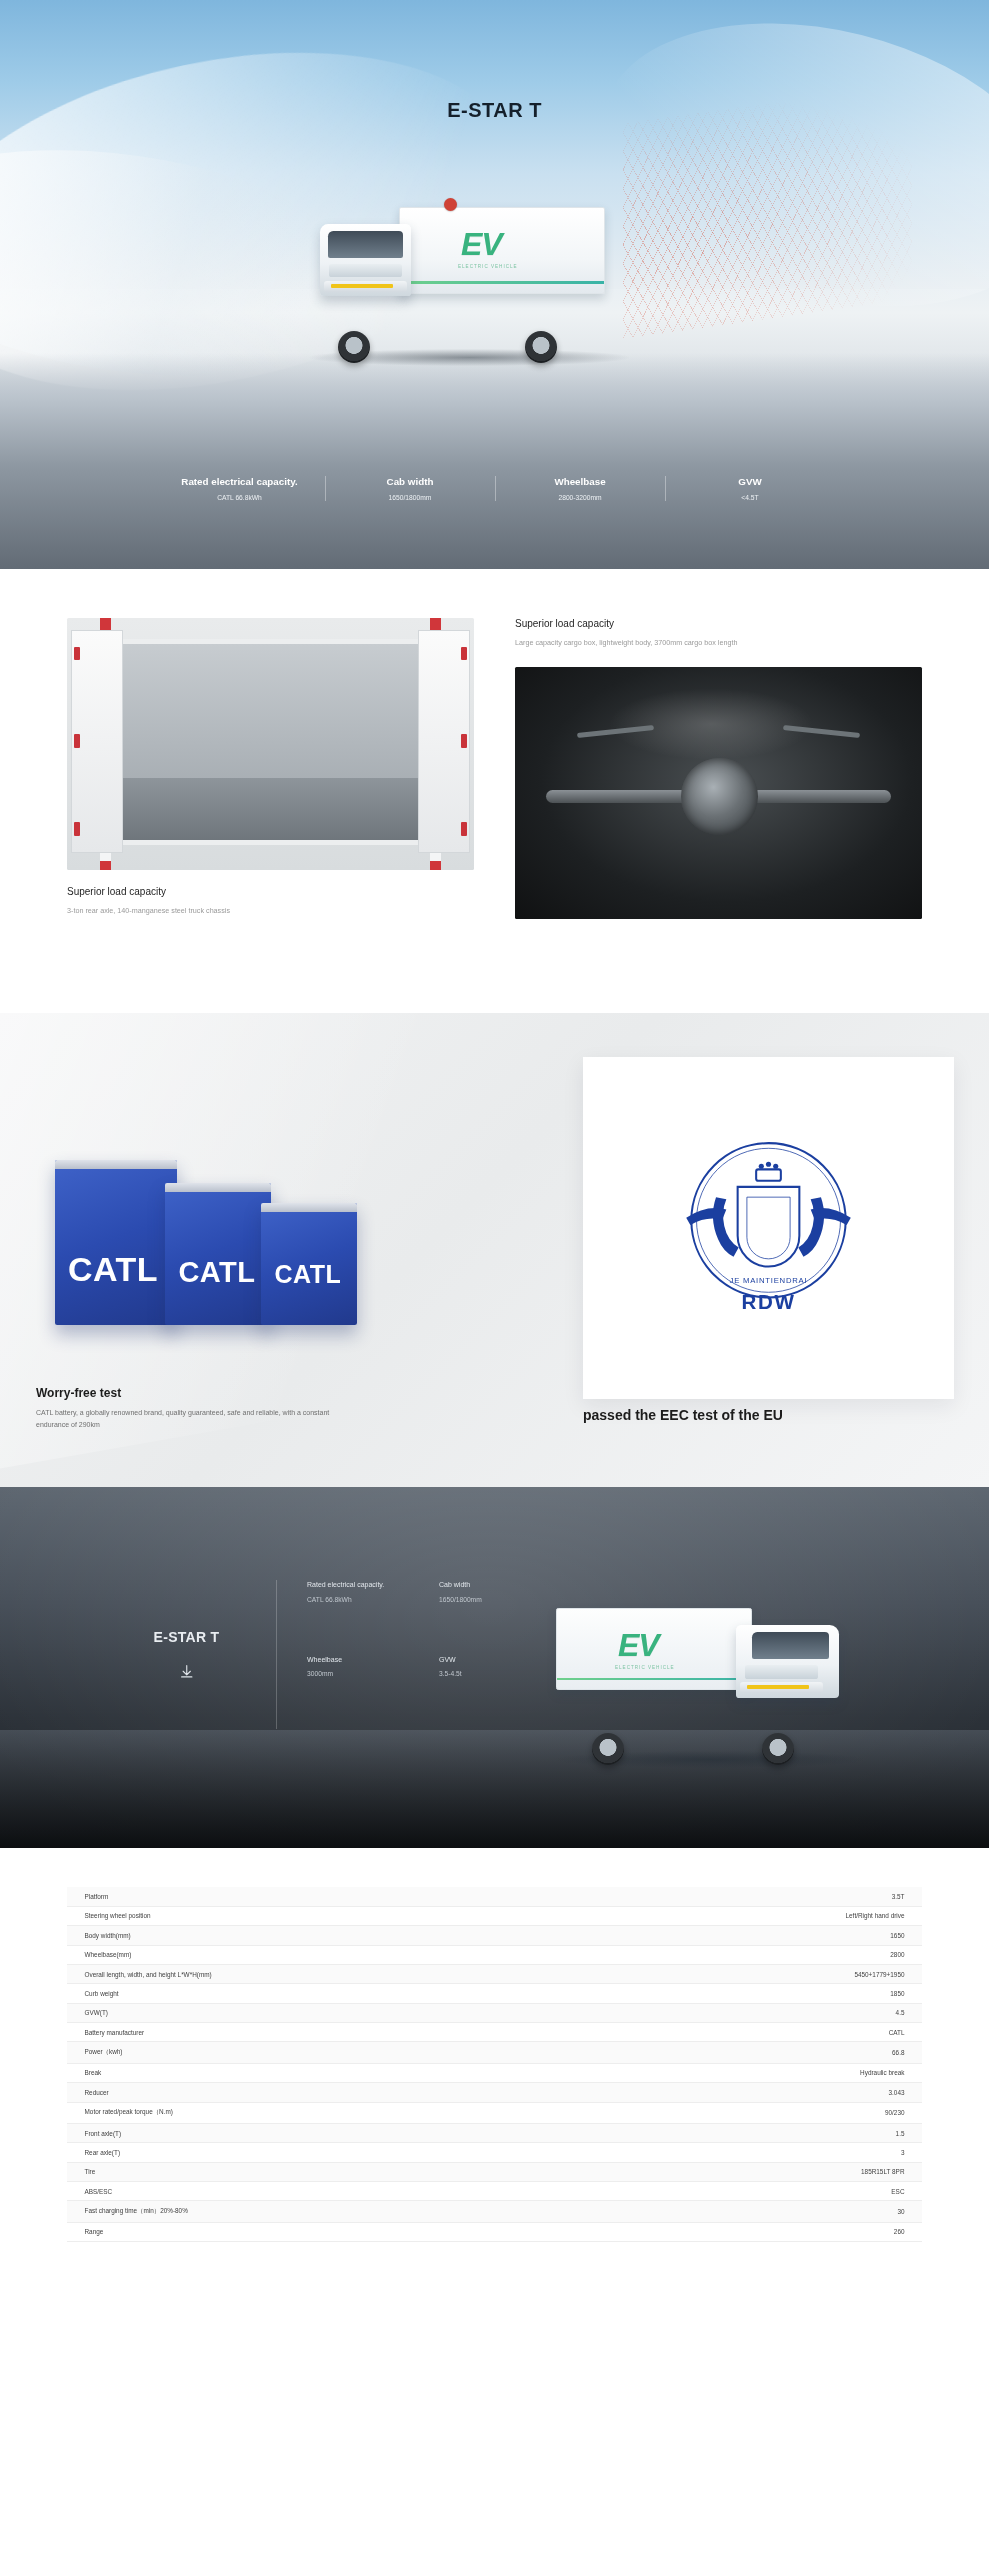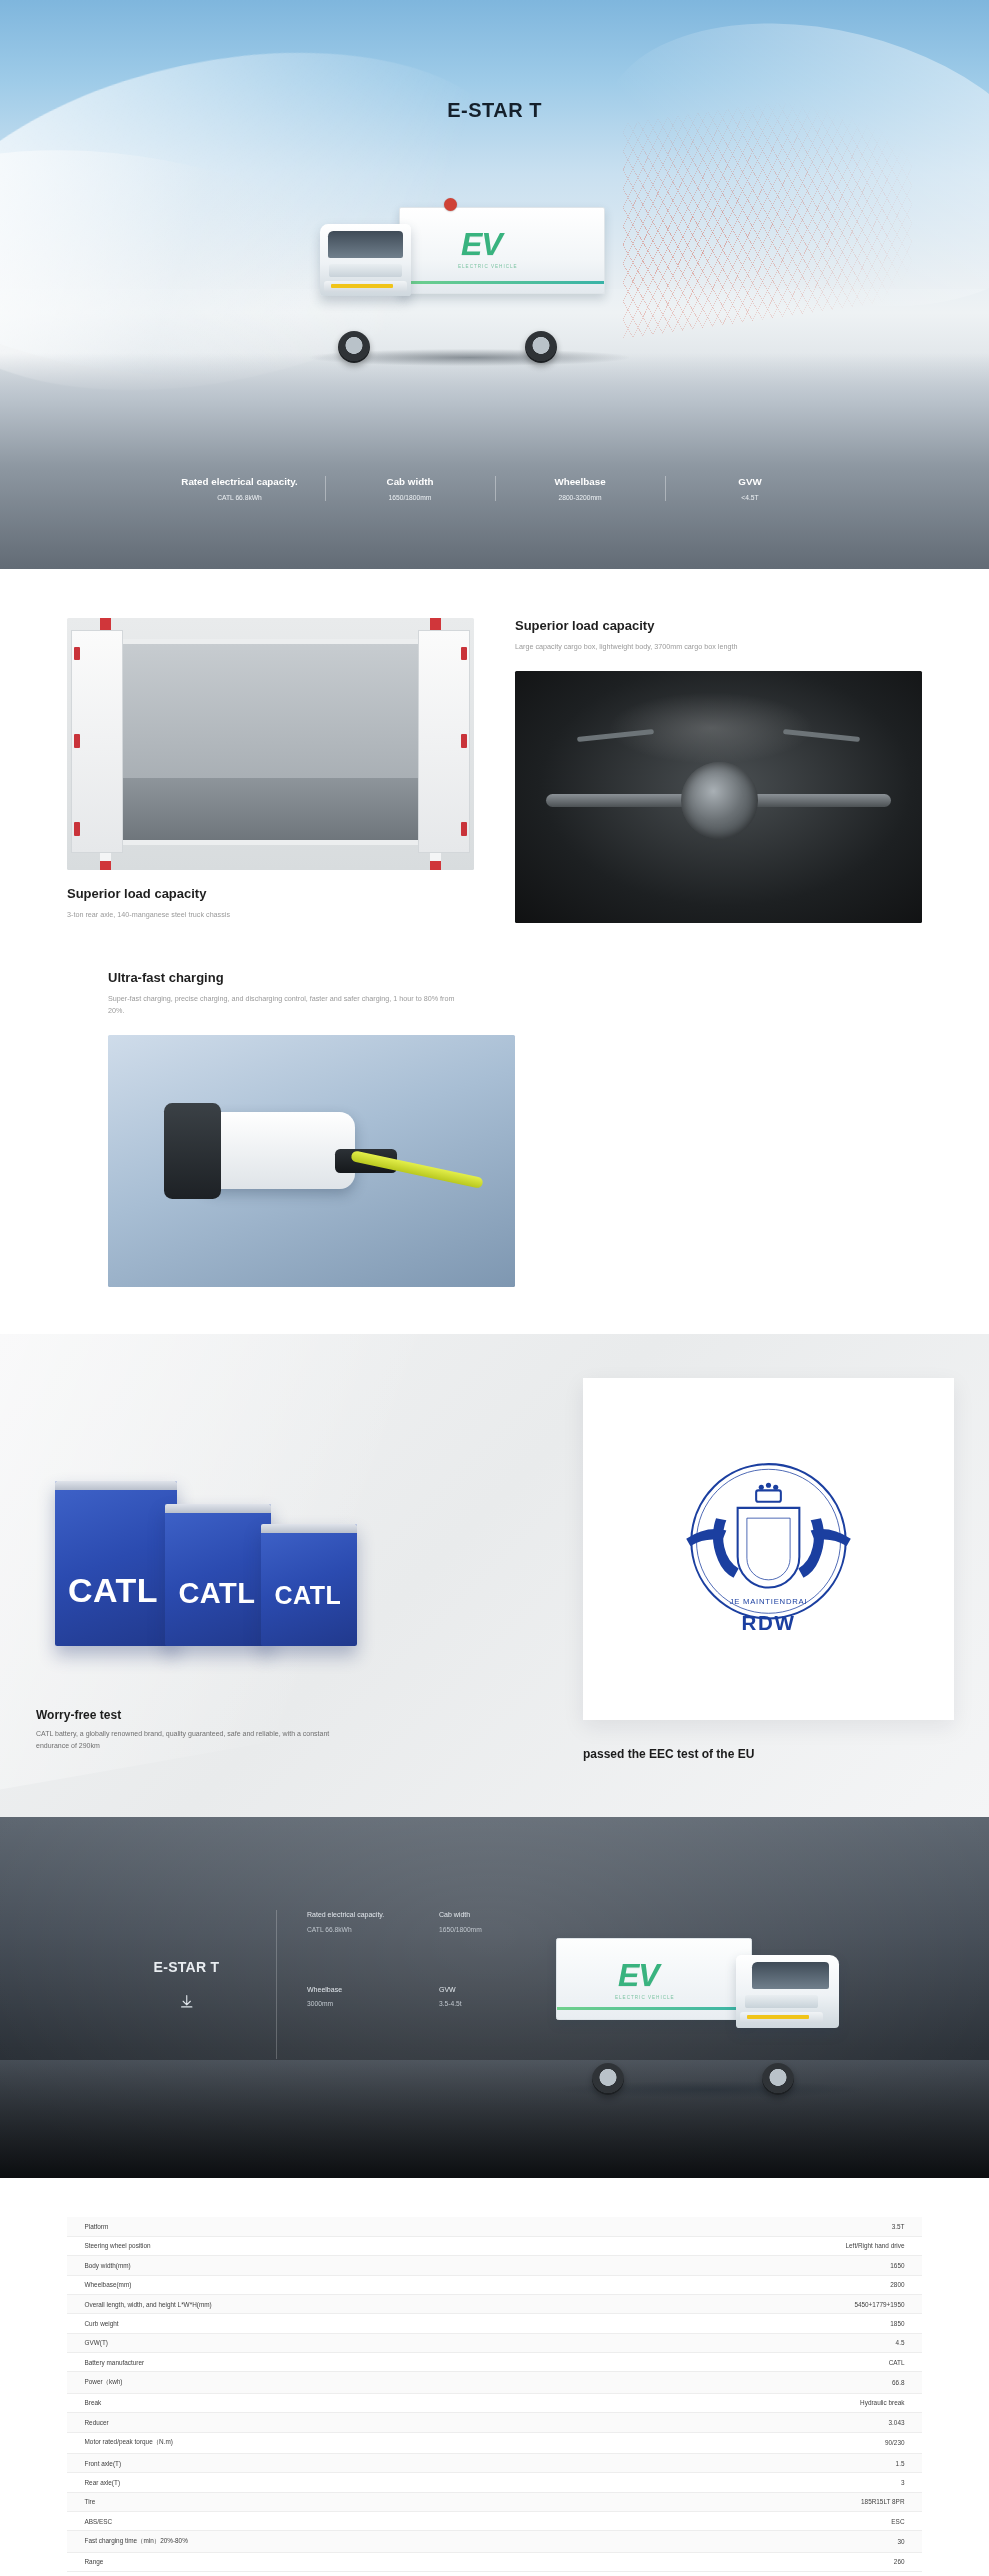--- a/index.html
+++ b/index.html
@@ -149,21 +149,21 @@
   }
   .frow + .frow { margin-top: 47px; }
   .fcol { width: 407px; }
   .fcol.right { margin-left: 41px; }
 
   .fimg {
     width: 407px; height: 252px; border-radius: 1.5px; overflow: hidden; position: relative;
     background: #dfe2e4;
   }
   .fcaption-title {
-    font-size: 13px; font-weight: bold; color: #1f1f1f; margin-top: 15.5px;
+    font-size: 10px; font-weight: normal; color: #1f1f1f; margin-top: 15.5px;
   }
   .fcaption-text {
     font-size: 7.2px; line-height: 1.7; color: #9a9a9a; margin-top: 8.2px; max-width: 361px;
   }
   .fcol.text-first .fcaption-title { margin-top: 0; }
 
   
   .img-cargo {
     background: linear-gradient(180deg,#e9ebec 0%, #d8dcde 100%);
   }
@@ -306,21 +306,21 @@
   .bcaption-title { font-size: 12px; font-weight: bold; margin-top: 15.5px; color: #1c1c1c; }
   .bcaption-text { font-size: 7px; line-height: 1.75; color: #6f6f6f; margin-top: 6.2px; width: 319px; }
 
   .bright { width: 371px; margin-left: 52px; }
   .cert-card {
     width: 371px; height: 342px; background: #ffffff;
     display: flex; align-items: center; justify-content: center;
     box-shadow: 0 7.2px 20.6px rgba(20,30,50,0.08);
   }
   .cert-seal { width: 227px; height: 216px; position: relative; }
-  .cert-text { font-size: 12px; font-weight: bold; margin-top: 27px; color: #1c1c1c; text-align: left; }
+  .cert-text { font-size: 14px; font-weight: bold; margin-top: 8px; color: #1c1c1c; text-align: left; }
 
   
   .showcase {
     width: 989px; height: 361px; position: relative; overflow: hidden;
     background: linear-gradient(180deg,#5d6670 0%, #454d57 32%, #2b3138 64%, #1b1f24 100%);
   }
   .sc-arc {
     position: absolute; left: -155px; top: -134px; width: 1288px; height: 618px;
     border-radius: 50%;
     background: radial-gradient(ellipse at 50% 40%, rgba(255,255,255,0.12), rgba(255,255,255,0) 62%);
@@ -462,30 +462,20 @@
         <div class="axle-spring a"></div>
         <div class="axle-spring b"></div>
         <div class="axle-bar"></div>
         <div class="axle-hub"></div>
       </div>
     </div>
   </div>
 
   <div class="frow">
 
-    <div class="fcol right text-first">
-      <div class="fcaption-title">Ultra-fast charging</div>
-      <div class="fcaption-text">Super-fast charging, precise charging, and discharging control, faster and safer charging, 1 hour to 80% from 20%.</div>
-      <div class="fimg img-charger" style="margin-top:17.5px;">
-        <div class="chg-body"></div>
-        <div class="chg-head"></div>
-        <div class="chg-cable2"></div>
-        <div class="chg-cable"></div>
-      </div>
-    </div>
   </div>
 </section>
 
 <section class="battery-section">
   <div class="bwrap">
     <div class="bleft">
       <div class="bimg">
         <div class="cell c1">
           <div class="cell-top"></div>
           <div class="ct">CATL</div>

